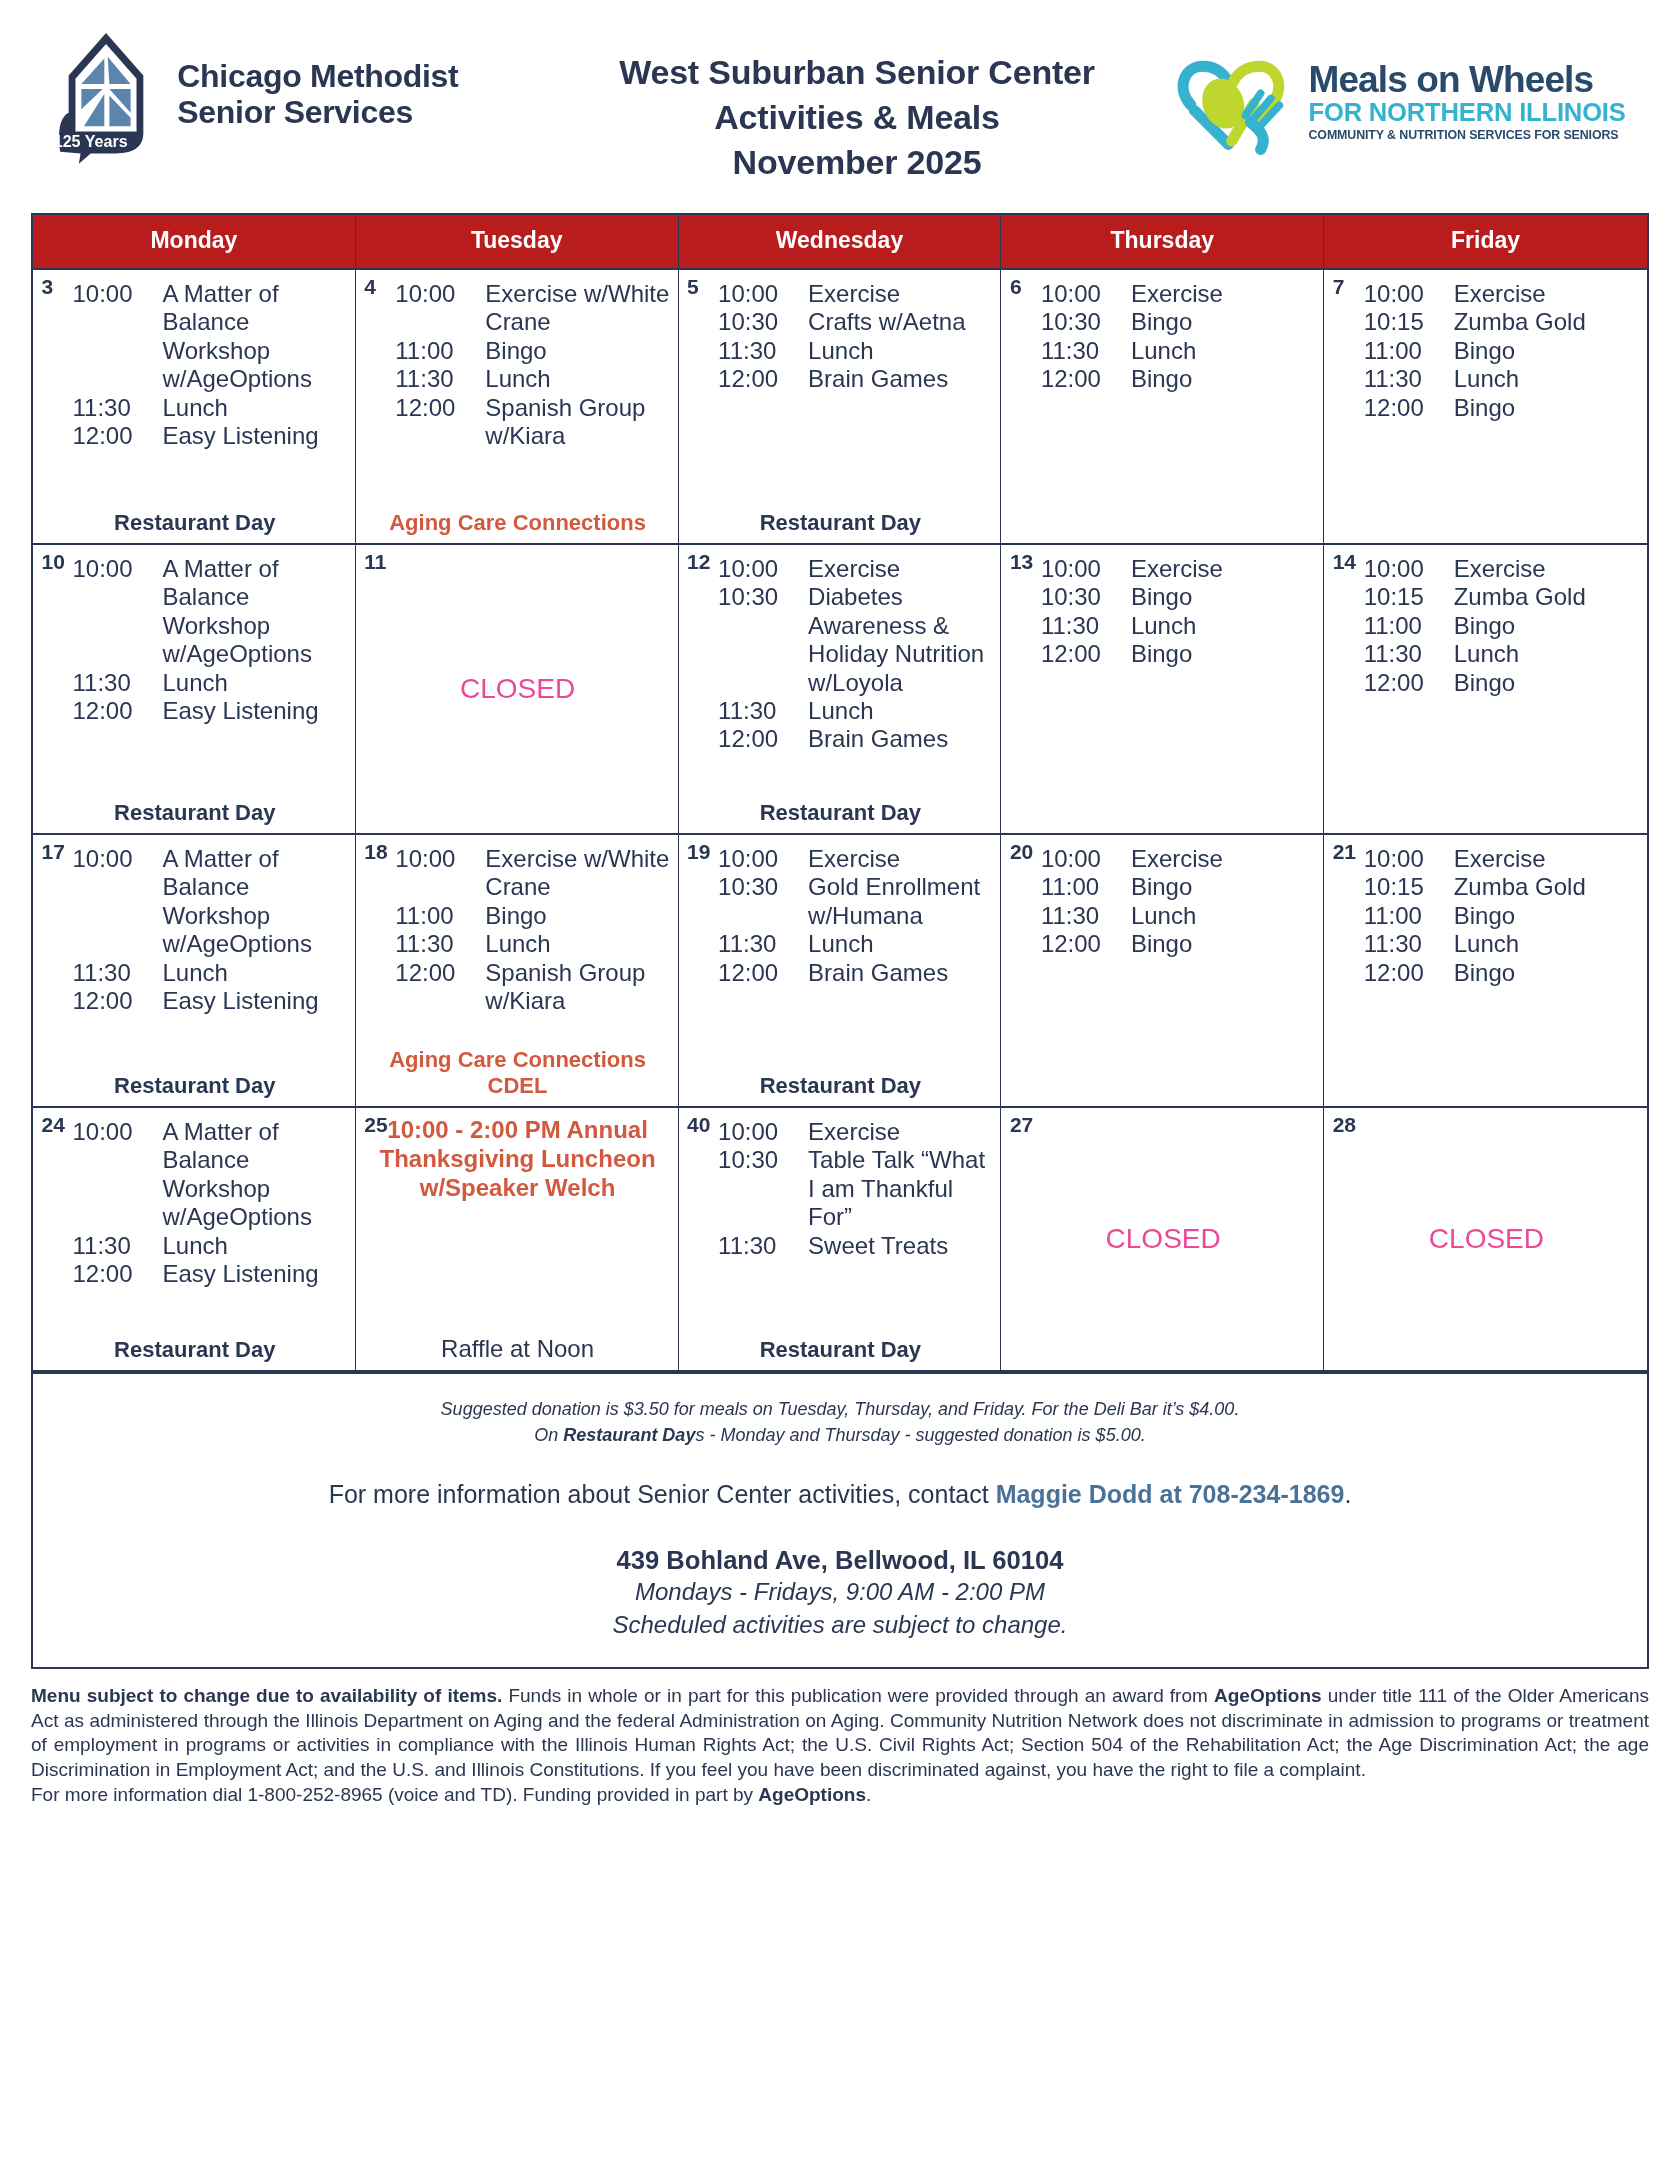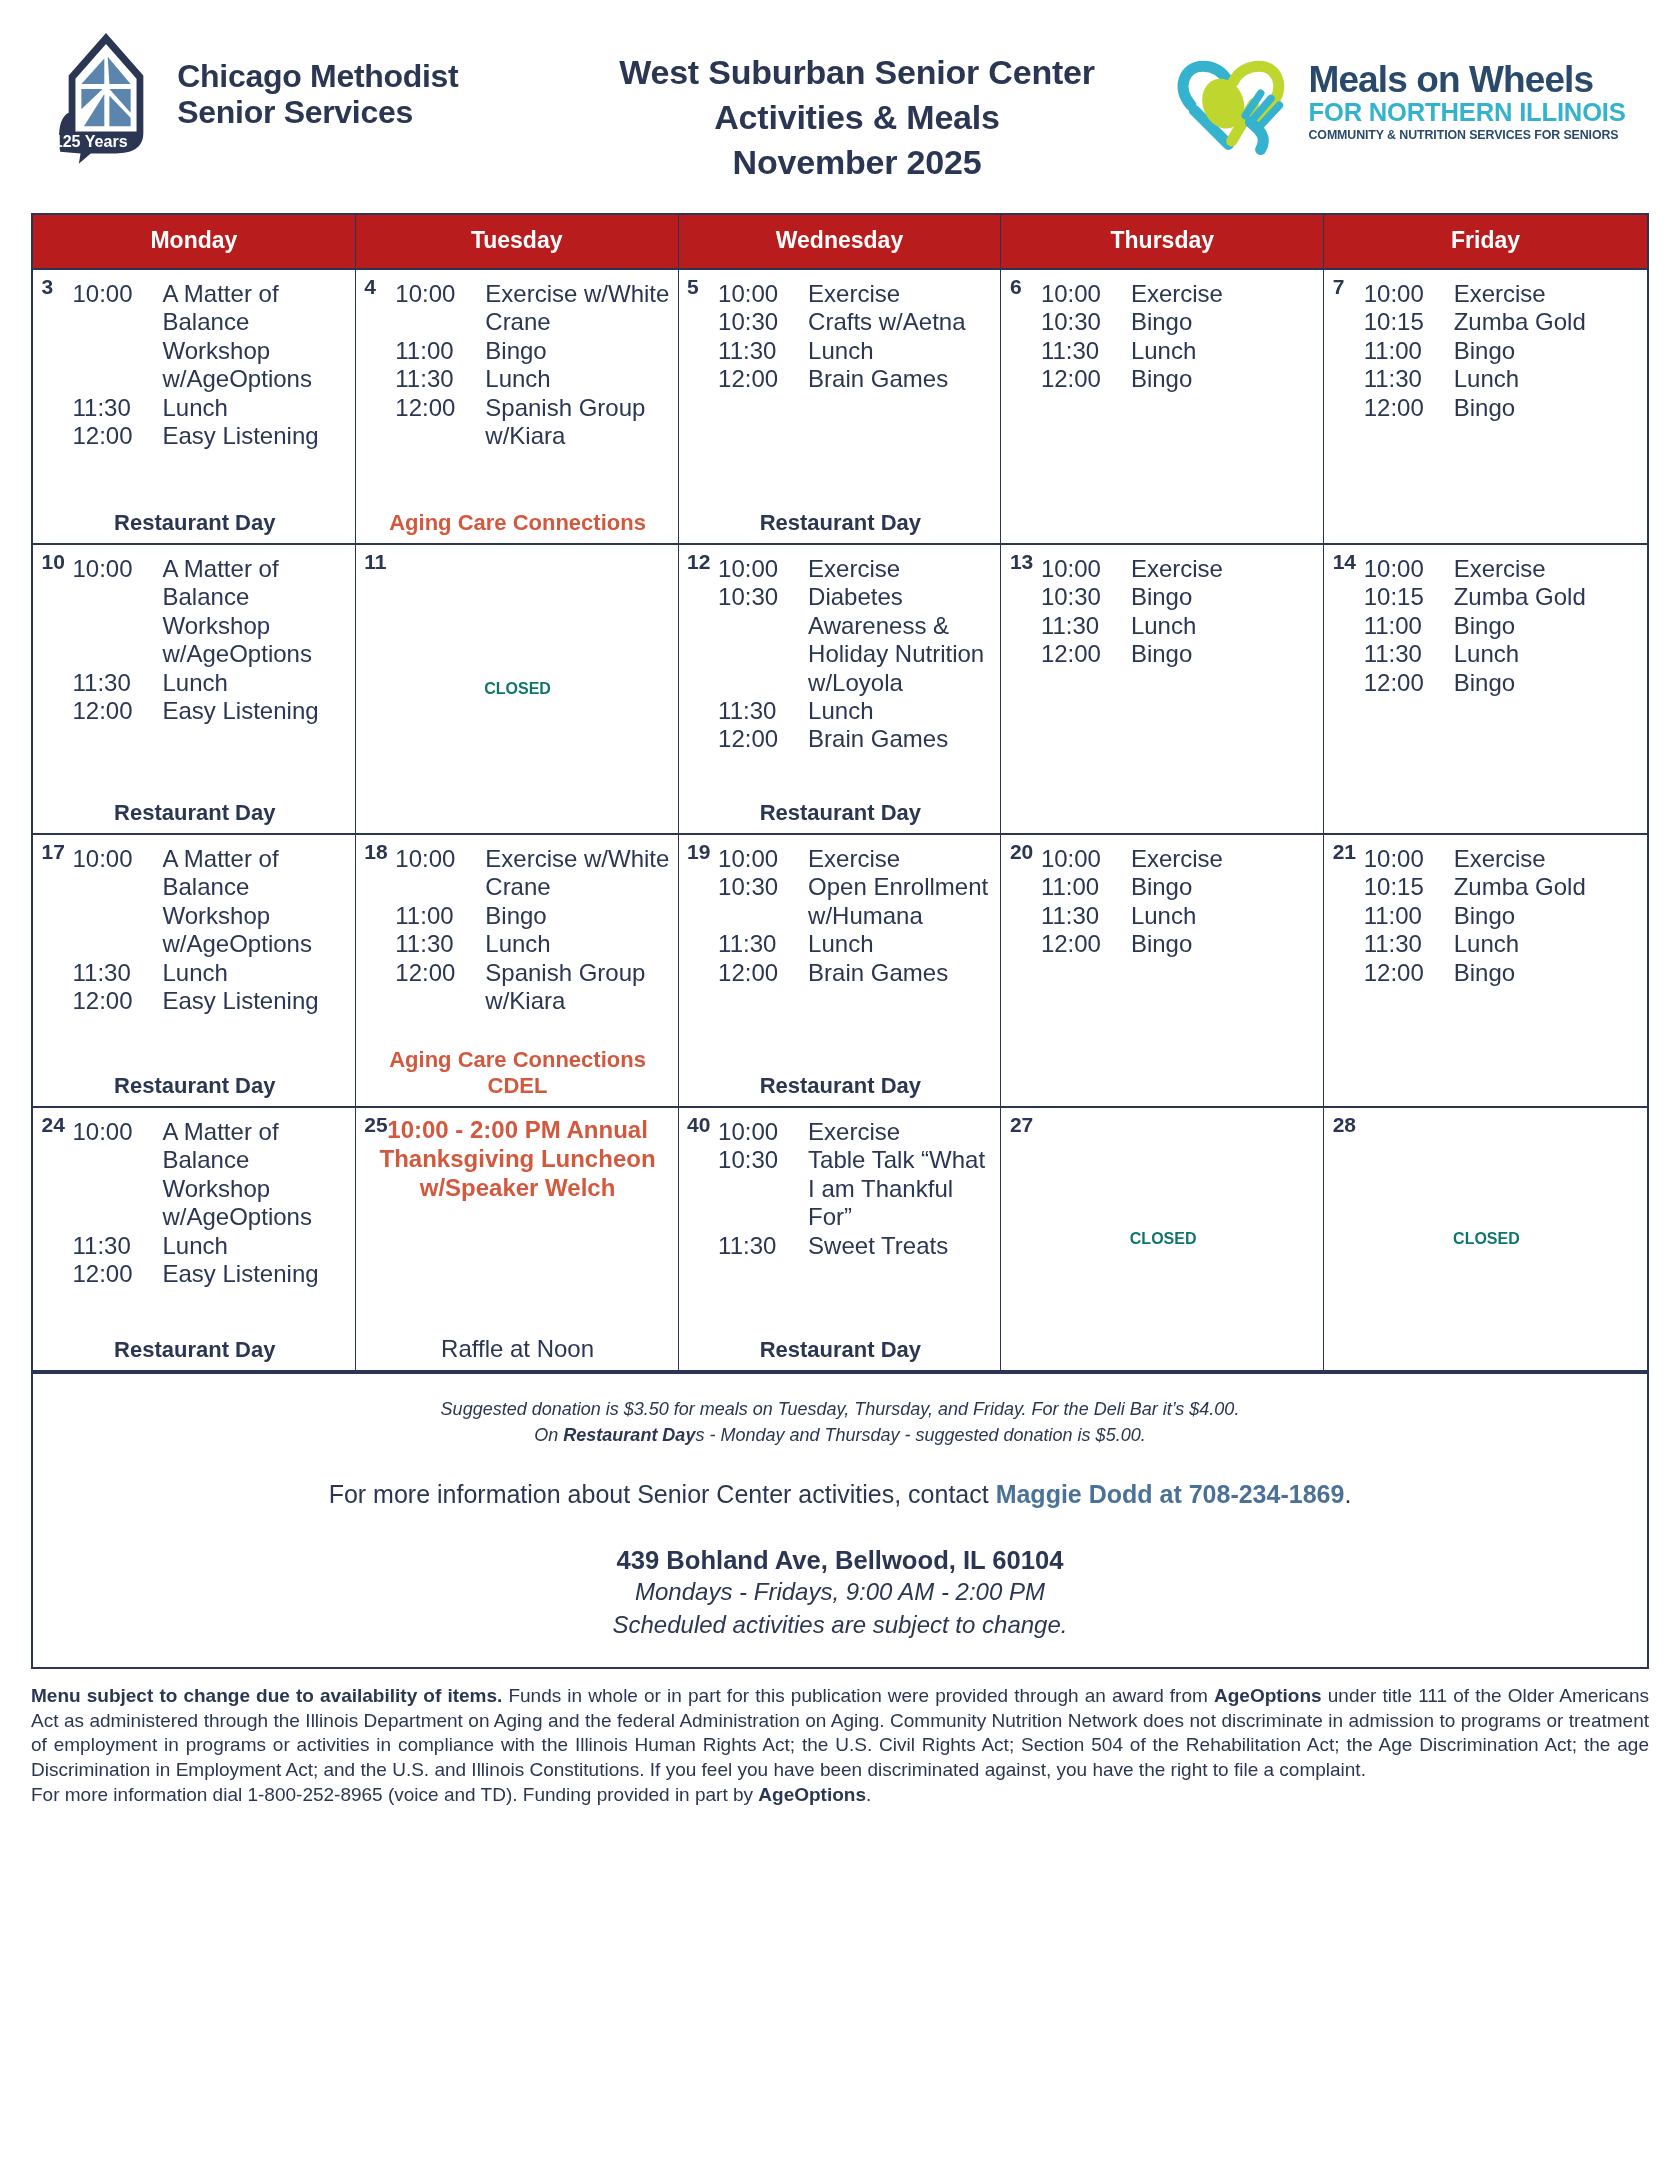--- a/index.html
+++ b/index.html
@@ -50,21 +50,21 @@
 
   .daynum { position: absolute; top: 5.1px; left: 8.5px; font-weight: bold; font-size: 21px; color: #2a3652; }
   .events { margin-left: 31px; margin-top: 3.4px; }
   .ev { display: flex; font-size: 24px; line-height: 1.185; color: #2a3652; }
   .ev .t { flex: 0 0 78px; text-align: left; white-space: nowrap; }
   .ev .d { flex: 1; padding-left: 12px; }
   .cell-foot { margin-top: auto; text-align: center; font-size: 22px; font-weight: bold; color: #2a3652; padding-top: 3.4px; }
   .cell-foot.accent { color: #d2593d; }
   .cell-foot.plain { font-weight: normal; font-size: 24px; }
   .closed-mid { flex: 1; display: flex; align-items: center; justify-content: center;
-                color: #0f766e; font-weight: bold; font-size: 16px; }
+                color: #ec4899; font-weight: normal; font-size: 28px; }
   .big-accent { margin-top: 1.7px; text-align: center; color: #d2593d; font-weight: bold;
                 font-size: 24px; line-height: 1.2; padding: 0 10.2px; }
 
   
   .notes { border-left: 2.6px solid #2a3652; border-right: 2.6px solid #2a3652; border-bottom: 2.6px solid #2a3652;
            width: 1618px; padding: 22px 34px 25.6px; text-align: center; }
   .note-italic { font-style: italic; font-size: 18px; line-height: 1.45; color: #2a3652; }
   .note-italic b { font-weight: bold; font-style: italic; }
   .note-contact { font-size: 25px; line-height: 1.4; color: #2a3652; margin-top: 29px; }
   .note-contact b { font-weight: bold; color: #4a7299; }
@@ -389,21 +389,21 @@
           </div>
           <div class="cell w3">
             <div class="daynum">19</div>
             <div class="events">
               <div class="ev">
                 <span class="t">10:00</span>
                 <span class="d">Exercise</span>
               </div>
               <div class="ev">
                 <span class="t">10:30</span>
-                <span class="d">Open Enrollment w/Humana</span>
+                <span class="d">Gold Enrollment w/Humana</span>
               </div>
               <div class="ev">
                 <span class="t">11:30</span>
                 <span class="d">Lunch</span>
               </div>
               <div class="ev">
                 <span class="t">12:00</span>
                 <span class="d">Brain Games</span>
               </div>
             </div>

